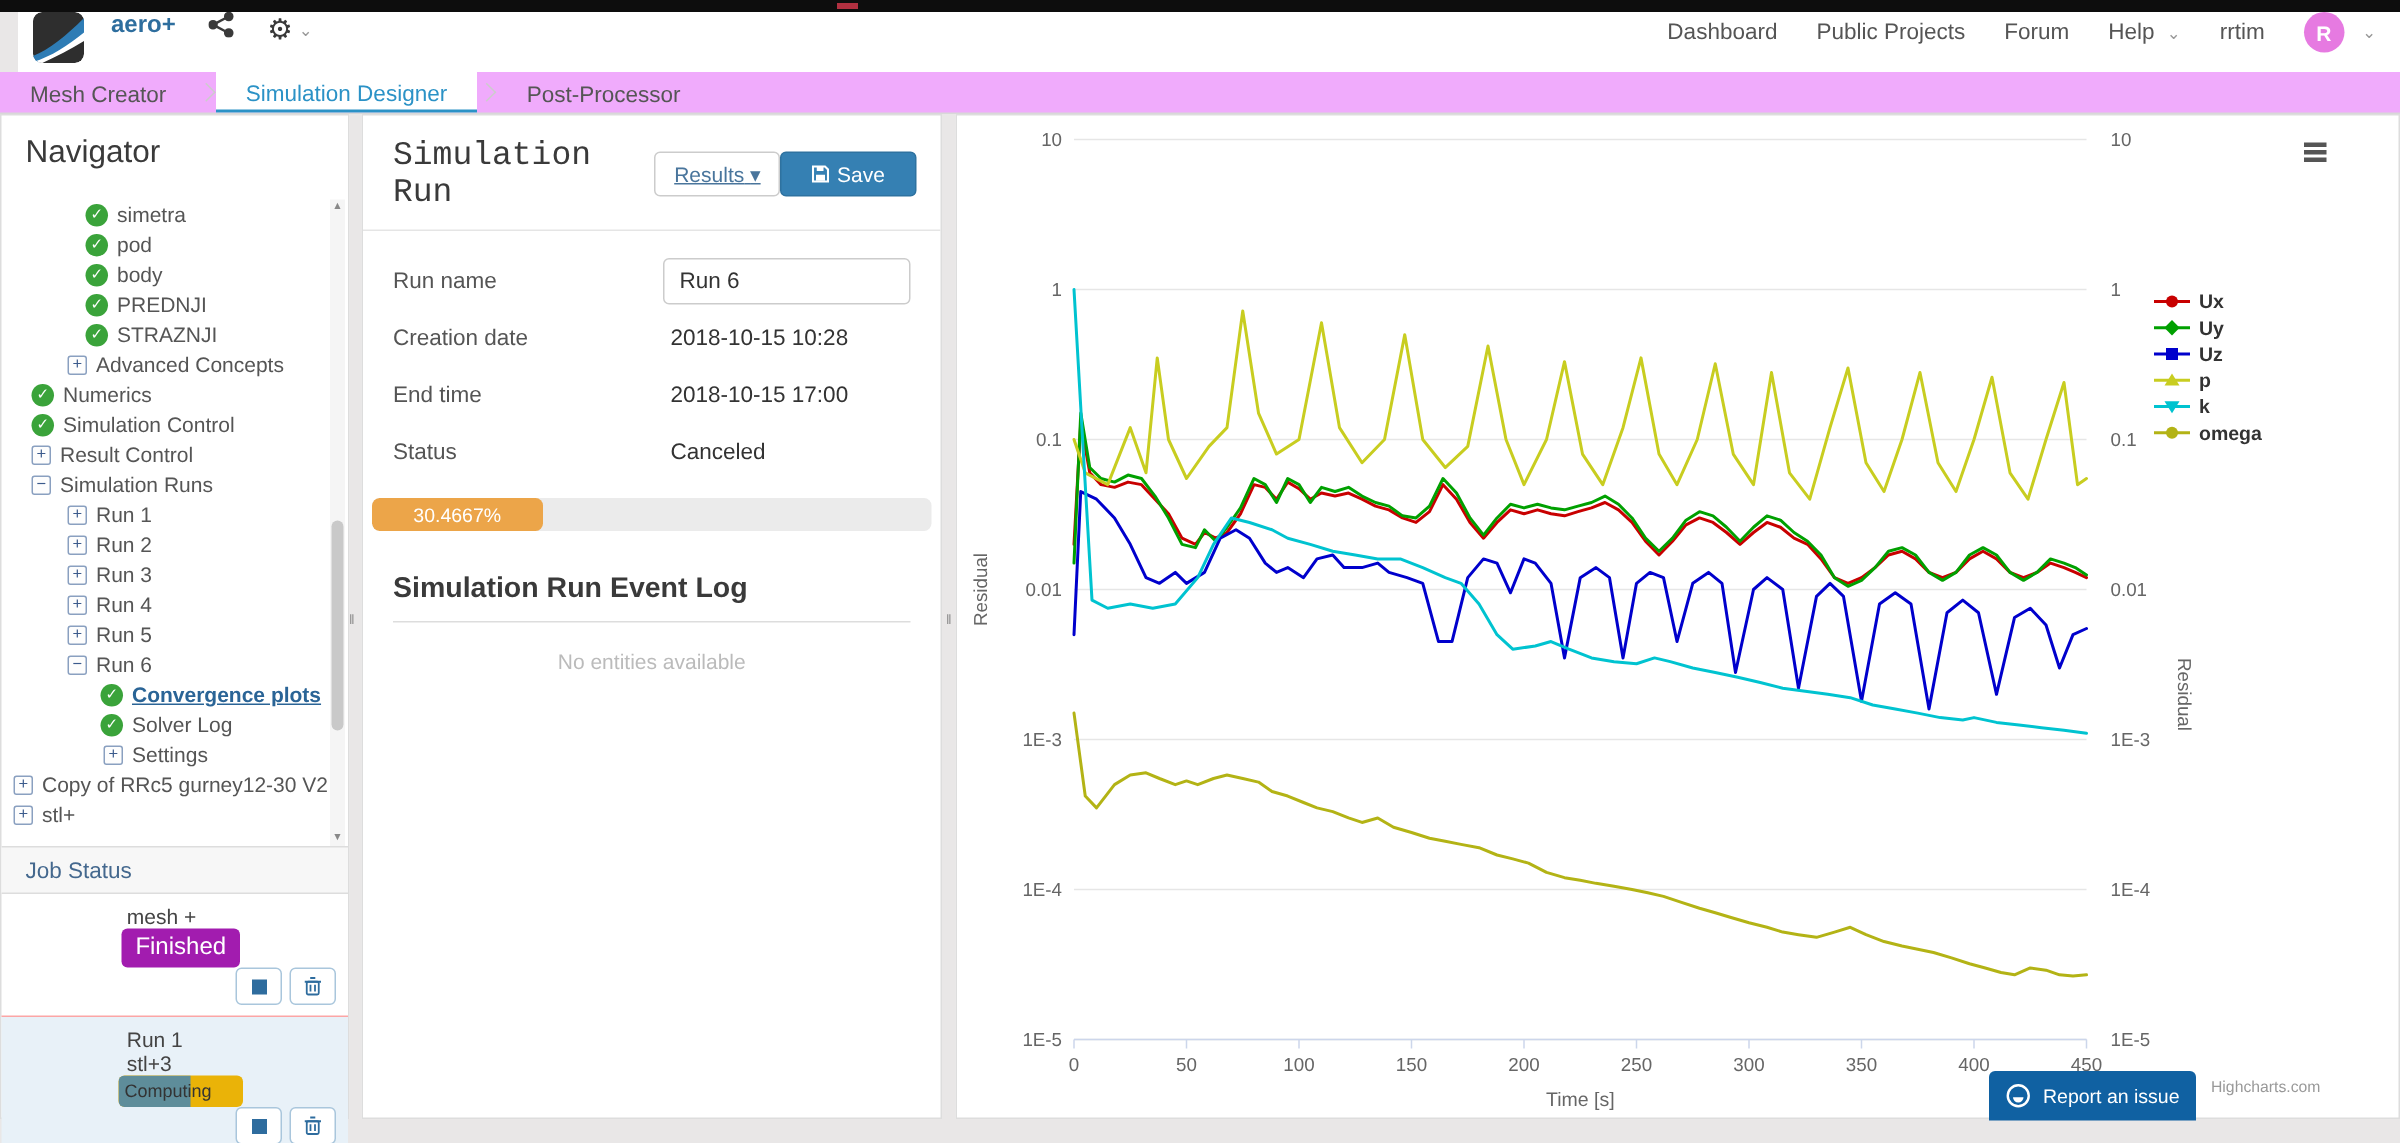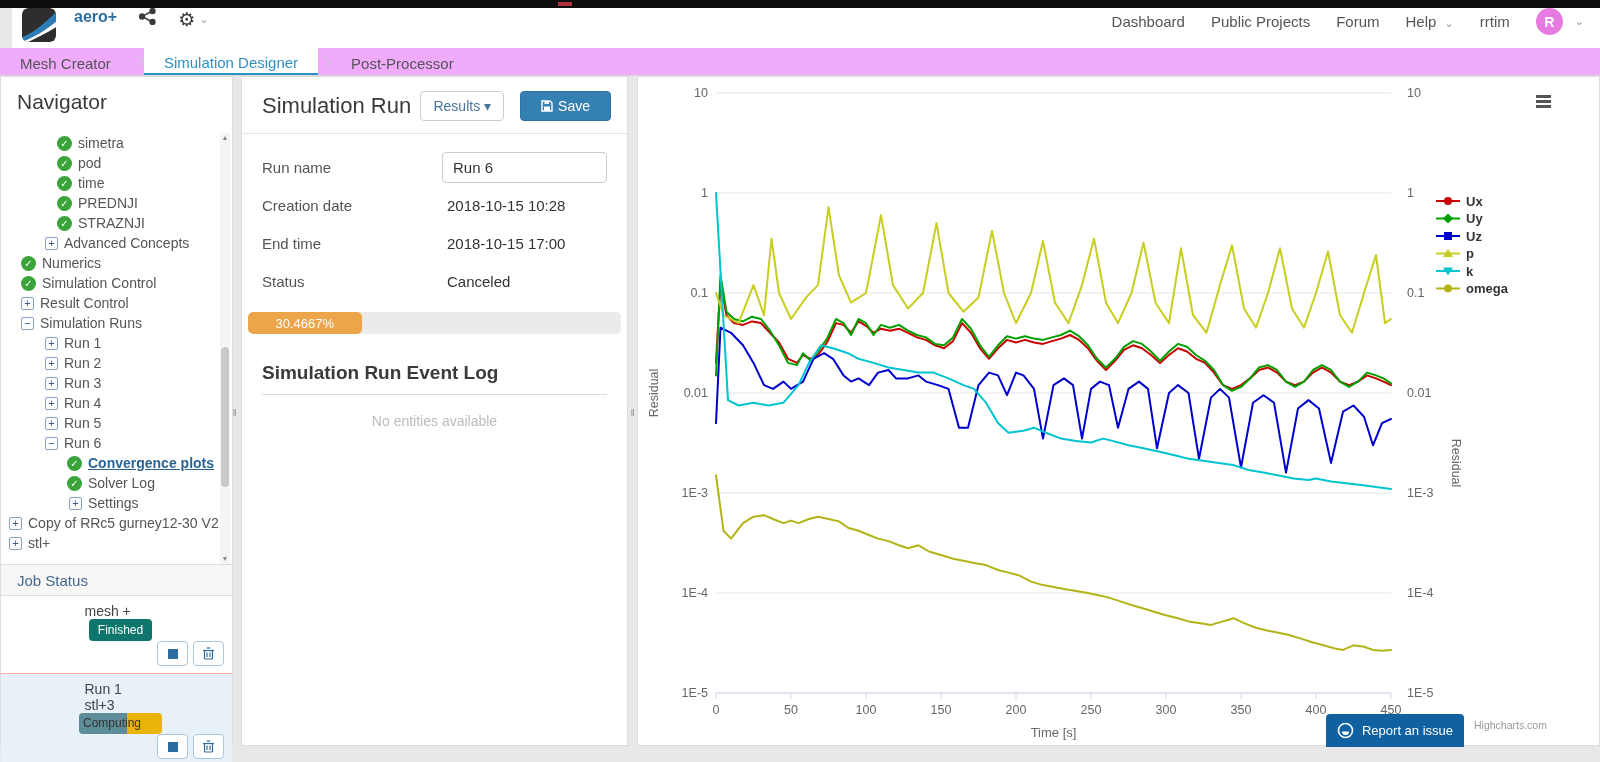--- a/index.html
+++ b/index.html
@@ -43,32 +43,32 @@
   .vscroll { position:absolute; right:2px; top:56px; width:10px; height:431px; background:#f5f5f5; }
   .vscroll .arrow { position:absolute; left:0; width:10px; height:10px; font-size:7px; color:#888; text-align:center; line-height:10px; cursor:pointer; }
   .vscroll .thumb { position:absolute; left:1px; width:8px; background:#c9c9c9; border-radius:4px; cursor:grab; }
 
   
   .job-box { position:absolute; left:0; top:487px; width:231px; }
   .job-head { height:32px; background:#f7f7f7; border-top:1px solid #ddd; border-bottom:1px solid #ddd; color:#44688e; font-size:15px; display:flex; align-items:center; padding-left:16px; }
   .job-row { display:flex; align-items:center; padding:7px 8px 7px 16px; border-bottom:1px solid #fca5a5;flex-direction:column; }
   .job-row.computing { background:#e8f1f8; }
   .job-name { width:72px; font-size:14px; color:#444; line-height:16px; }
-  .badge-finished { background:#0f766e; color:#fff; font-size:12px; padding:4px 9px; border-radius:4px;text-align:center; }
+  .badge-finished { background:#a21caf; color:#fff; font-size:16px; padding:4px 9px; border-radius:4px;text-align:center; }
   .badge-computing { position:relative; width:83px; height:21px; background:#eab308; border-radius:4px; overflow:hidden; font-size:12px; color:#333; }
   .badge-computing .fill { position:absolute; left:0; top:0; bottom:0; background:#4586b4; opacity:0.85; }
   .badge-computing .txt { position:absolute; left:4px; top:3px; white-space:nowrap; }
   .job-btns { margin-left:auto; display:flex; gap:5px; }
   .job-btn { width:31px; height:25px; background:#fff; border:1px solid #a9c6dc; border-radius:4px; display:flex; align-items:center; justify-content:center; cursor:pointer; }
   .stop-square { width:10px; height:10px; background:#2e6c9e; }
 
   
   .run-head { display:flex; align-items:center; padding:14px 16px 12px 20px; border-bottom:1px solid #e5e5e5; }
-  .run-title { font-size:22px; color:#3a3a3a; flex:1 1 auto; }
-  .btn-results { background:#fff; border:1px solid #ccc; border-radius:4px; padding:6px 12px; font-size:14px; color:#49759c; cursor:pointer; margin-right:16px; white-space:nowrap; }
+  .run-title { font-size:22px; color:#3a3a3a; flex:1 1 auto;font-family:Liberation Mono, monospace; }
+  .btn-results { background:#fff; border:1px solid #ccc; border-radius:4px; padding:6px 12px; font-size:14px; color:#49759c; cursor:pointer; margin-right:0; white-space:nowrap;text-decoration:underline; }
   .btn-save { background:#3580b3; border:1px solid #2e72a0; border-radius:4px; padding:6px 20px; font-size:14px; color:#fff; cursor:pointer; display:flex; align-items:center; gap:5px; }
   .form { padding:14px 20px 0 20px; }
   .frow { display:flex; align-items:center; height:38px; font-size:15px; }
   .flabel { width:185px; color:#555; }
   .fvalue { color:#333; }
   .frow input { width:165px; height:31px; border:1px solid #ccc; border-radius:4px; padding:0 10px; font-size:15px; color:#333; font-family:inherit; }
   .progress-wrap { margin:12px 6px 0 6px; height:22px; background:#ebebeb; border-radius:5px; overflow:hidden; position:relative; }
   .progress-fill { height:100%; background:#eca549; border-radius:5px; color:#fff; font-size:13px; display:flex; align-items:center; justify-content:center; }
   .evlog-title { font-size:19px; font-weight:bold; color:#3a3a3a; padding:28px 20px 10px 20px; }
   .evlog-divider { border-bottom:1px solid #ddd; margin:0 20px; }
@@ -139,21 +139,21 @@
       <div class="tree-row" style="padding-left: 56px;">
         <span class="chk">✓</span>
         <span class="tree-label">simetra</span>
       </div>
       <div class="tree-row" style="padding-left: 56px;">
         <span class="chk">✓</span>
         <span class="tree-label">pod</span>
       </div>
       <div class="tree-row" style="padding-left: 56px;">
         <span class="chk">✓</span>
-        <span class="tree-label">time</span>
+        <span class="tree-label">body</span>
       </div>
       <div class="tree-row" style="padding-left: 56px;">
         <span class="chk">✓</span>
         <span class="tree-label">PREDNJI</span>
       </div>
       <div class="tree-row" style="padding-left: 56px;">
         <span class="chk">✓</span>
         <span class="tree-label">STRAZNJI</span>
       </div>
       <div class="tree-row" style="padding-left: 44px;">

